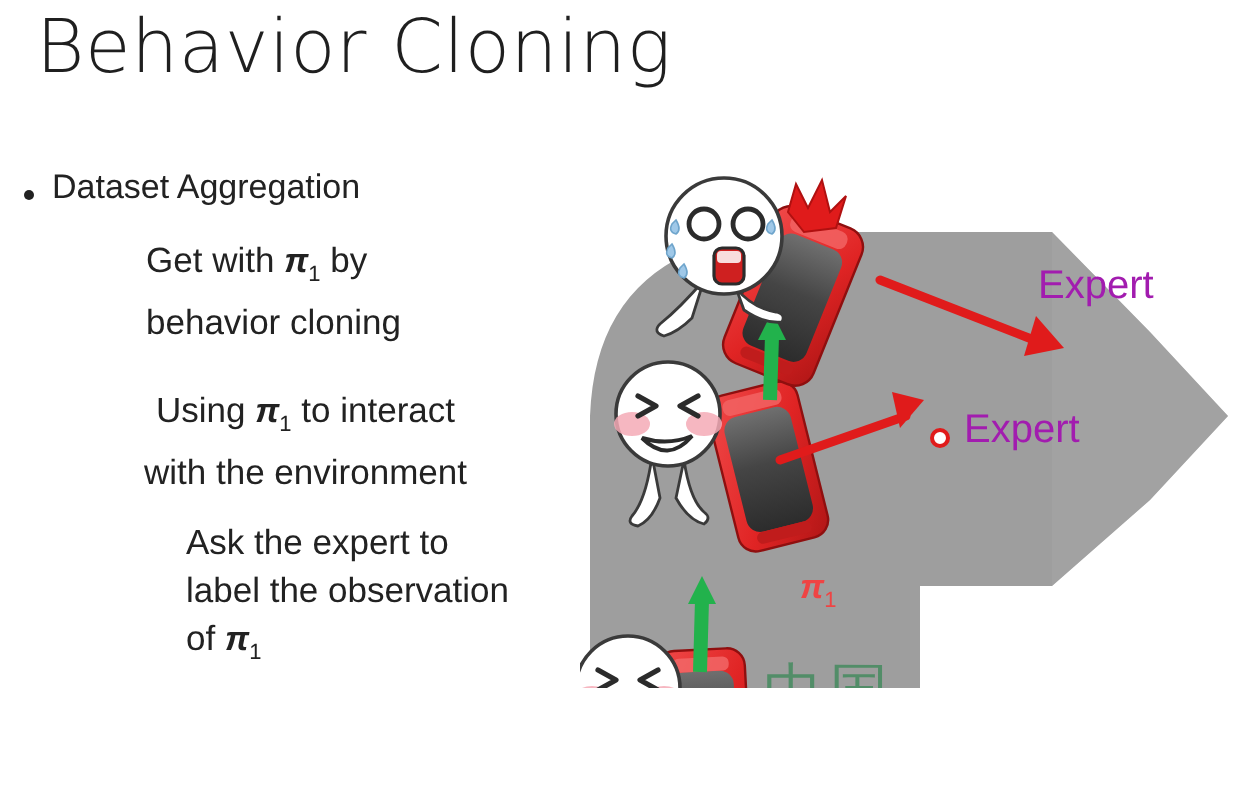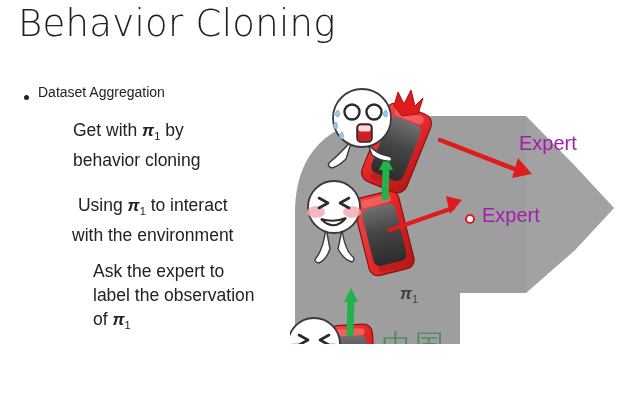--- a/index.html
+++ b/index.html
@@ -40,23 +40,23 @@
   .bullet-dot {
     width: 5px;
     height: 5px;
     border-radius: 50%;
     background: #222;
     margin-top: 11px;
     margin-right: 9px;
     flex: 0 0 auto;
   }
   #bullet-level1 {
-    left: 24px;
+    left: 12px;
     top: 84px;
-    font-size: 14px;
+    font-size: 17px;
     color: #222;
   }
   .sub-text {
     position: absolute;
     font-size: 17.5px;
     line-height: 24px;
     color: #222;
     white-space: nowrap;
   }
   #sub-1 { left: 73px; top: 118px; }
@@ -109,21 +109,21 @@
     border: 2px solid #e01b1b;
     background: #ffffff;
   }
 
   
   #pi-label {
     position: absolute;
     left: 110px;
     top: 196px;
     font-size: 17px;
-    color: #404040;
+    color: #ef4444;
   }
 
   
   #watermark {
     position: absolute;
     left: 92px;
     top: 242px;
     width: 130px;
     height: 62px;
     opacity: 0.55;

